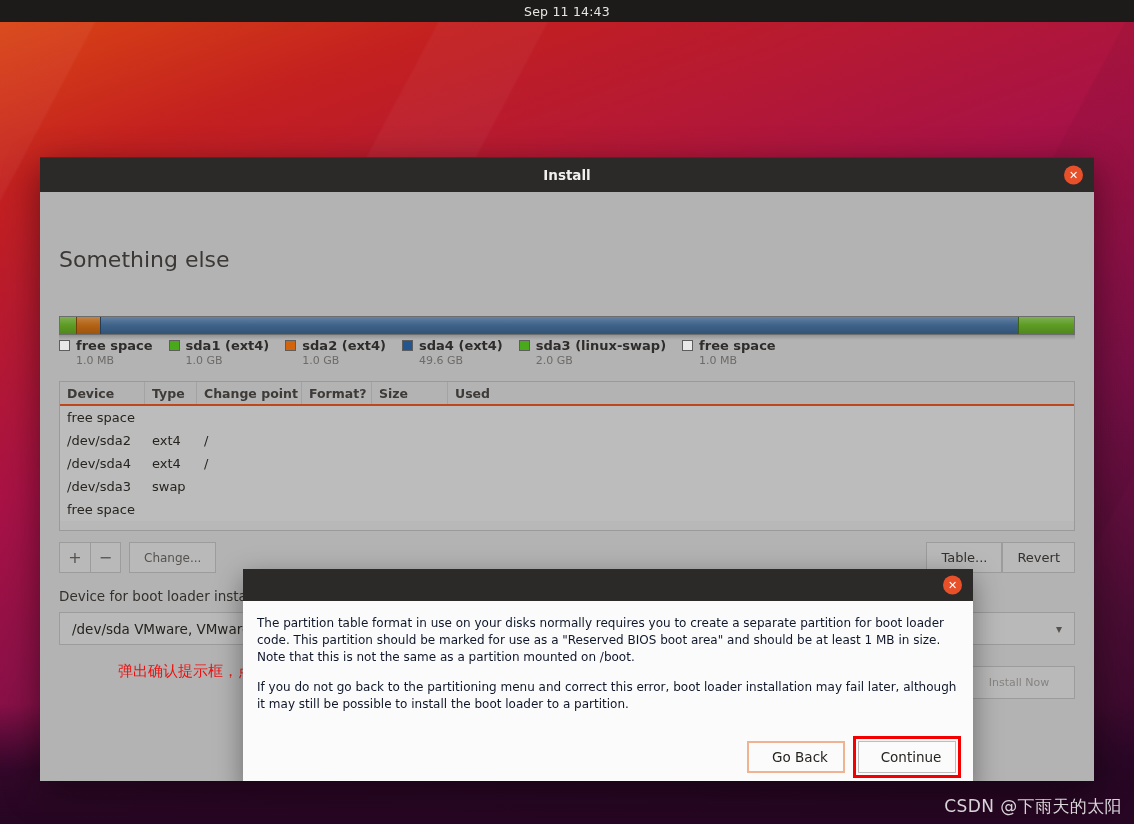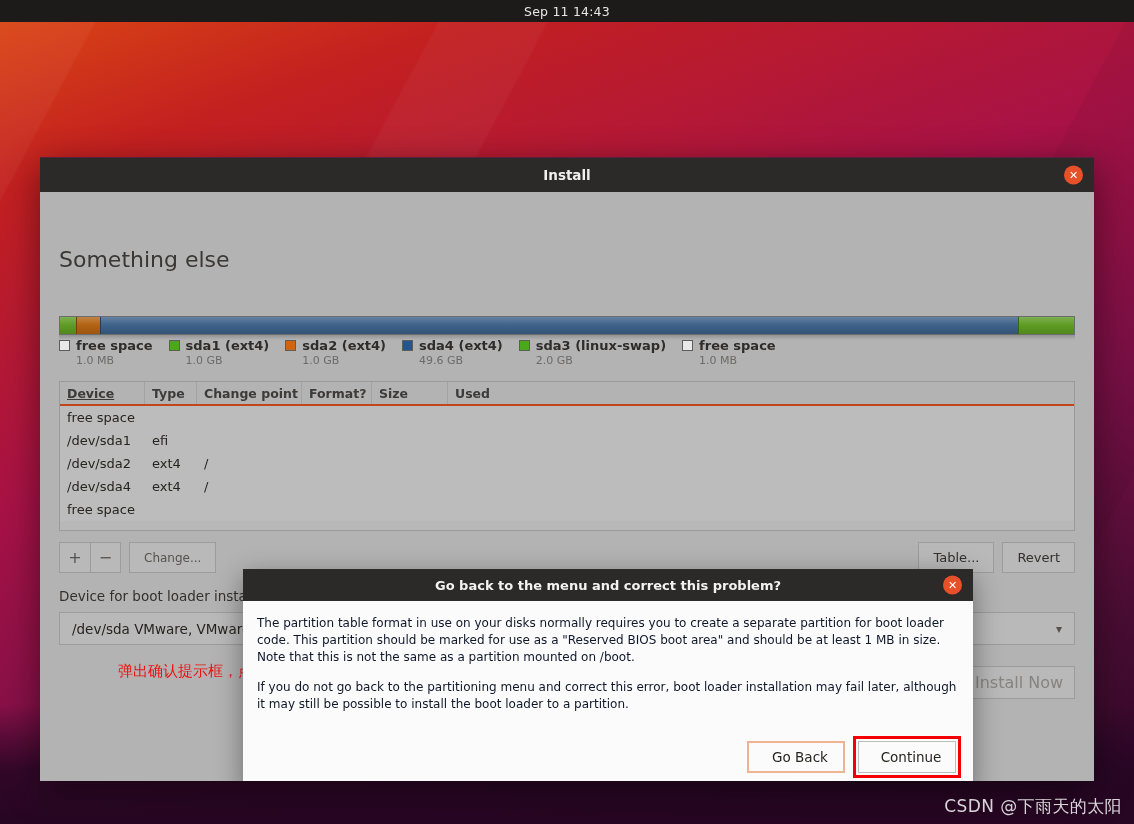--- a/index.html
+++ b/index.html
@@ -127,21 +127,21 @@
     color: #55524f;
     font-size: 12px;
     display: flex; align-items: center; justify-content: center;
     cursor: pointer;
   }
   .tb-plus { width: 31px; border-right: none; font-size: 16px; }
   .tb-minus { width: 31px; font-size: 16px; }
   .tb-change { margin-left: 8px; padding: 0 14px; }
   #part-toolbar-right {
     position: absolute; right: 19px; top: 350px; height: 31px;
-    display: flex; gap: 8px;
+    display: flex; 
   }
   .tbr-btn {
     background: #b9b9b9; border: 1px solid #9c9c9c;
     color: #33302d; font-size: 13px;
     padding: 0 14px; display: flex; align-items: center; cursor: pointer;
   }
 
   
   #bl-label {
     position: absolute; left: 19px; top: 396px;
@@ -164,21 +164,21 @@
 
   
   #nav-buttons {
     position: absolute; right: 19px; top: 474px;
     display: flex; gap: 8px;
   }
   .nav-btn {
     width: 85px; height: 33px;
     background: #b9b9b9; border: 1px solid #9c9c9c;
     display: flex; align-items: center; justify-content: center;
-    font-size: 16px; color: #2f2c2a; cursor: pointer;
+    font-size: 11px; color: #2f2c2a; cursor: pointer;
   }
   .nav-btn.disabled { color: #868380; cursor: default; }
   .nav-btn.wide { width: 112px; }
 
   
   #dots {
     position: absolute; left: 0; top: 560px; width: 100%;
     display: flex; justify-content: center; gap: 14px;
   }
   .dot { width: 14px; height: 14px; border-radius: 50%; }
@@ -300,65 +300,65 @@
           <div class="legend-top">
             <span class="legend-swatch" style="background: rgb(233, 233, 233);"></span>
             <span class="legend-label">free space</span>
           </div>
           <div class="legend-size">1.0 MB</div>
         </div>
       </div>
 
     <div id="table-wrap">
       <div id="table-head">
-          <div class="th" style="width: 85px; text-decoration: underline;">Device</div>
+          <div class="th" style="width: 85px;">Device</div>
           <div class="th" style="width: 52px;">Type</div>
           <div class="th" style="width: 105px;">Change point</div>
           <div class="th" style="width: 70px;">Format?</div>
           <div class="th" style="width: 76px;">Size</div>
           <div class="th" style="width: 78px;">Used</div>
         </div>
       <div class="tbody" id="table-body">
           <div class="trow">
             <div class="td" style="width: 85px;">free space</div>
             <div class="td" style="width: 52px;"></div>
             <div class="td" style="width: 105px;"></div>
             <div class="td" style="width: 70px;"></div>
             <div class="td" style="width: 76px;"></div>
             <div class="td" style="width: 78px;"></div>
             <div class="td" style="width: 540px;"></div>
           </div>
           <div class="trow">
-            <div class="td" style="width: 85px;">/dev/sda1</div>
-            <div class="td" style="width: 52px;">efi</div>
-            <div class="td" style="width: 105px;"></div>
-            <div class="td" style="width: 70px;"></div>
-            <div class="td" style="width: 76px;"></div>
-            <div class="td" style="width: 78px;"></div>
-            <div class="td" style="width: 540px;"></div>
-          </div>
-          <div class="trow">
             <div class="td" style="width: 85px;">/dev/sda2</div>
             <div class="td" style="width: 52px;">ext4</div>
             <div class="td" style="width: 105px;">/</div>
             <div class="td" style="width: 70px;"></div>
             <div class="td" style="width: 76px;"></div>
             <div class="td" style="width: 78px;"></div>
             <div class="td" style="width: 540px;"></div>
           </div>
           <div class="trow">
             <div class="td" style="width: 85px;">/dev/sda4</div>
             <div class="td" style="width: 52px;">ext4</div>
             <div class="td" style="width: 105px;">/</div>
             <div class="td" style="width: 70px;"></div>
             <div class="td" style="width: 76px;"></div>
             <div class="td" style="width: 78px;"></div>
             <div class="td" style="width: 540px;"></div>
           </div>
           <div class="trow">
+            <div class="td" style="width: 85px;">/dev/sda3</div>
+            <div class="td" style="width: 52px;">swap</div>
+            <div class="td" style="width: 105px;"></div>
+            <div class="td" style="width: 70px;"></div>
+            <div class="td" style="width: 76px;"></div>
+            <div class="td" style="width: 78px;"></div>
+            <div class="td" style="width: 540px;"></div>
+          </div>
+          <div class="trow">
             <div class="td" style="width: 85px;">free space</div>
             <div class="td" style="width: 52px;"></div>
             <div class="td" style="width: 105px;"></div>
             <div class="td" style="width: 70px;"></div>
             <div class="td" style="width: 76px;"></div>
             <div class="td" style="width: 78px;"></div>
             <div class="td" style="width: 540px;"></div>
           </div>
         </div>
     </div>
@@ -393,21 +393,20 @@
         <div class="dot filled" style="background: rgb(109, 36, 99);"></div>
         <div class="dot filled" style="background: rgb(109, 36, 99);"></div>
         <div class="dot filled" style="background: rgb(109, 36, 99);"></div>
         <div class="dot filled" style="background: rgb(109, 36, 99);"></div>
         <div class="dot hollow" style="border-color: rgb(109, 36, 99);"></div>
         <div class="dot hollow" style="border-color: rgb(109, 36, 99);"></div>
       </div>
 
     <div id="dialog">
       <div id="dialog-titlebar">
-        <span>Go back to the menu and correct this problem?</span>
         <span class="close-circle">✕</span>
       </div>
       <div id="dialog-body">
           <div class="dlg-para">The partition table format in use on your disks normally requires you to create a separate partition for boot loader code. This partition should be marked for use as a "Reserved BIOS boot area" and should be at least 1 MB in size. Note that this is not the same as a partition mounted on /boot.</div>
           <div class="dlg-para">If you do not go back to the partitioning menu and correct this error, boot loader installation may fail later, although it may still be possible to install the boot loader to a partition.</div>
         </div>
       <div id="dialog-actions">
         <div class="dlg-btn goback">Go Back</div>
         <div id="continue-highlight" style="border-color: rgb(244, 0, 0);">
           <div class="dlg-btn continue">Continue</div>

